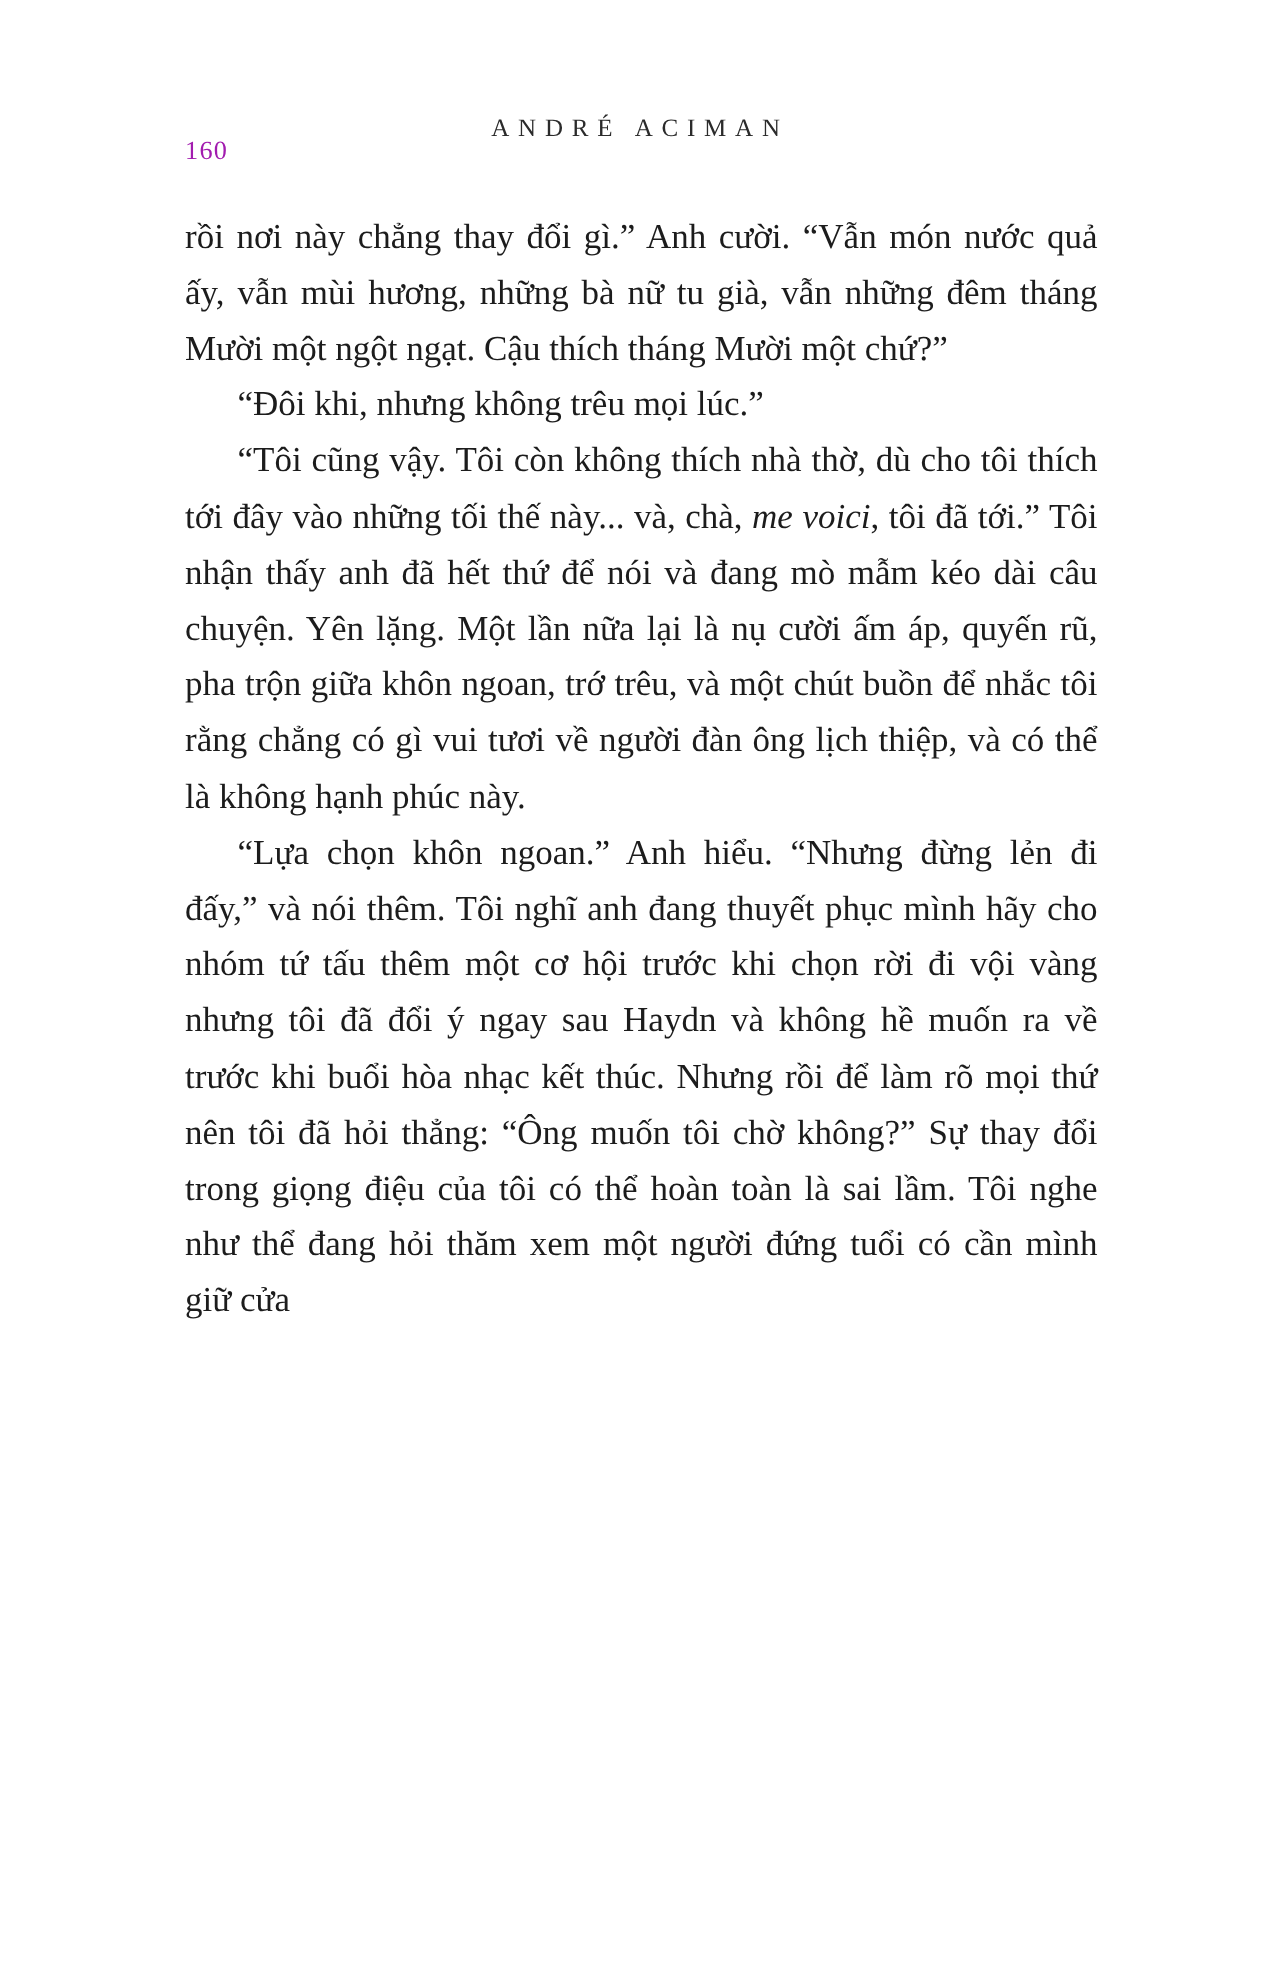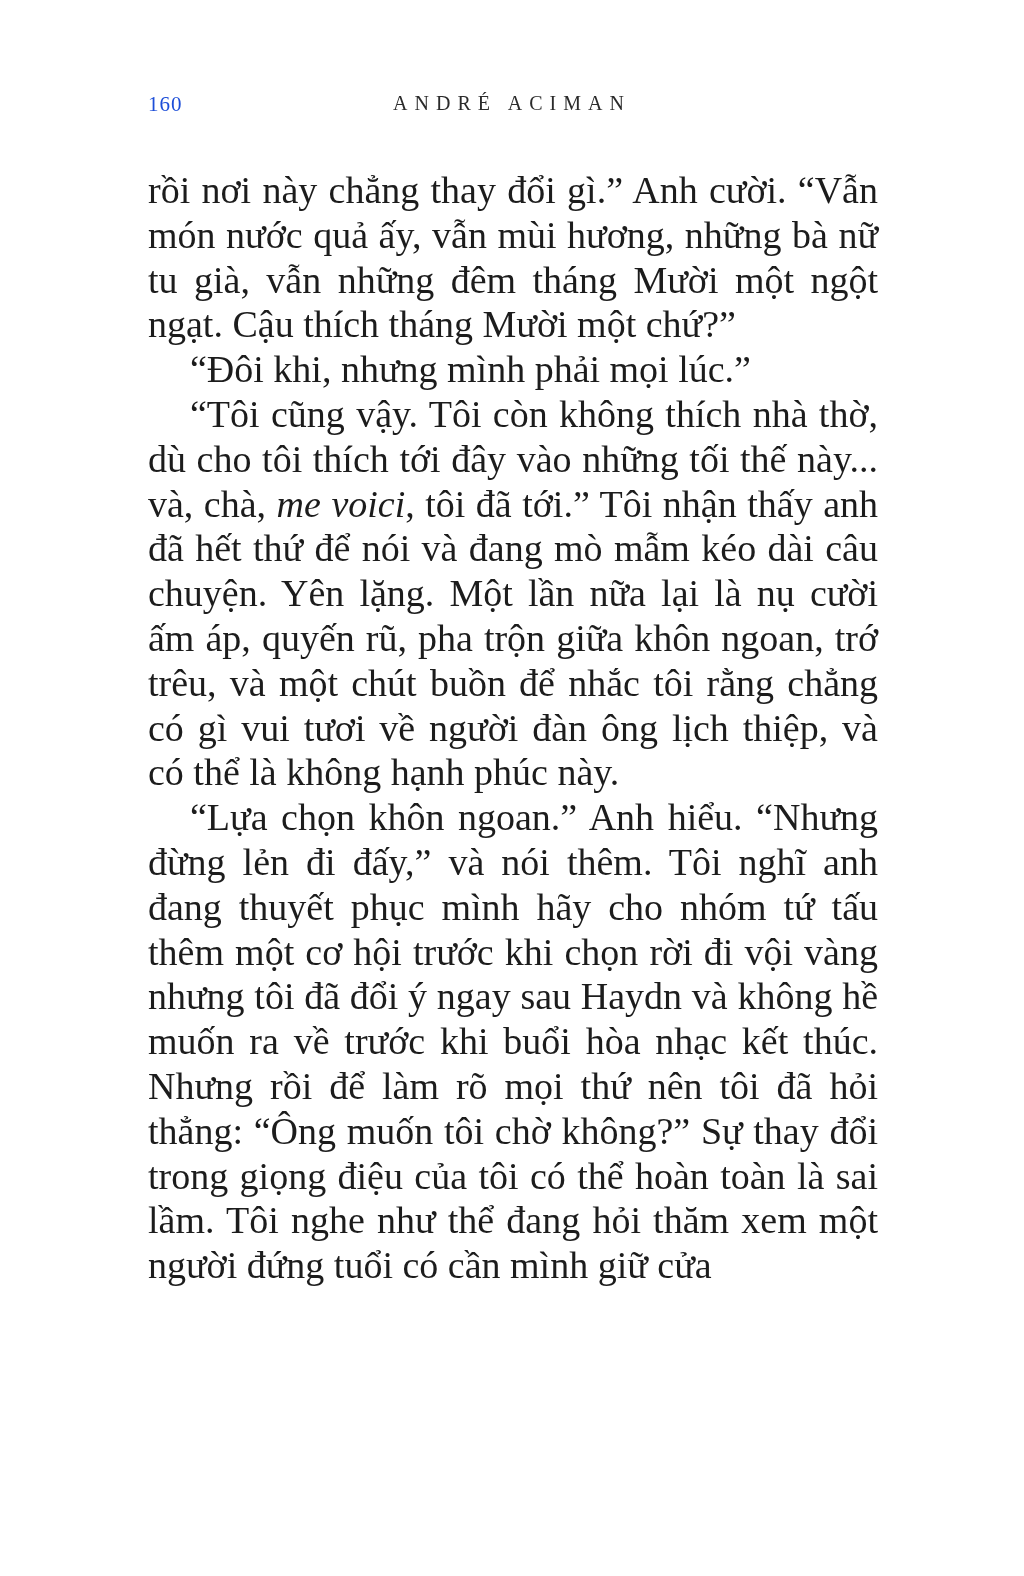--- a/index.html
+++ b/index.html
@@ -15,42 +15,42 @@
     position: relative;
     width: 1024px;
     height: 1576px;
     background: var(--paper);
     overflow: hidden;
     font-family: "Liberation Serif", "DejaVu Serif", serif;
     color: var(--ink);
   }
   .page-number {
     position: absolute;
-    top: 92px;
+    top: 108px;
     left: 148px;
     font-size: 21px;
     letter-spacing: 1px;
-    color: #1d4ed8;
+    color: #a21caf;
   }
   .running-head {
     position: absolute;
     top: 92px;
     left: 0;
     width: 100%;
     text-align: center;
     font-size: 20px;
     letter-spacing: 7px;
     color: #2b2b2b;
   }
   .text-block {
     position: absolute;
     top: 168px;
     left: 148px;
     width: 730px;
-    font-size: 38px;
+    font-size: 28px;
     line-height: 44.8px;
     text-align: justify;
     color: var(--ink);
   }
   .para {
     margin: 0;
     padding: 0;
   }
   .para.indent {
     text-indent: 42px;
@@ -59,17 +59,17 @@
   }
 </style>
 </head>
 <body>
 
 <div class="page">
   <div class="page-number">160</div>
   <div class="running-head">ANDRÉ ACIMAN</div>
   <div class="text-block">
       <p class="para">rồi nơi này chẳng thay đổi gì.” Anh cười. “Vẫn món nước quả ấy, vẫn mùi hương, những bà nữ tu già, vẫn những đêm tháng Mười một ngột ngạt. Cậu thích tháng Mười một chứ?”</p>
-      <p class="para indent">“Đôi khi, nhưng mình phải mọi lúc.”</p>
+      <p class="para indent">“Đôi khi, nhưng không trêu mọi lúc.”</p>
       <p class="para indent">“Tôi cũng vậy. Tôi còn không thích nhà thờ, dù cho tôi thích tới đây vào những tối thế này... và, chà, <em>me voici</em>, tôi đã tới.” Tôi nhận thấy anh đã hết thứ để nói và đang mò mẫm kéo dài câu chuyện. Yên lặng. Một lần nữa lại là nụ cười ấm áp, quyến rũ, pha trộn giữa khôn ngoan, trớ trêu, và một chút buồn để nhắc tôi rằng chẳng có gì vui tươi về người đàn ông lịch thiệp, và có thể là không hạnh phúc này.</p>
       <p class="para indent">“Lựa chọn khôn ngoan.” Anh hiểu. “Nhưng đừng lẻn đi đấy,” và nói thêm. Tôi nghĩ anh đang thuyết phục mình hãy cho nhóm tứ tấu thêm một cơ hội trước khi chọn rời đi vội vàng nhưng tôi đã đổi ý ngay sau Haydn và không hề muốn ra về trước khi buổi hòa nhạc kết thúc. Nhưng rồi để làm rõ mọi thứ nên tôi đã hỏi thẳng: “Ông muốn tôi chờ không?” Sự thay đổi trong giọng điệu của tôi có thể hoàn toàn là sai lầm. Tôi nghe như thể đang hỏi thăm xem một người đứng tuổi có cần mình giữ cửa</p>
     </div>
 </div>
 
 </body></html>

